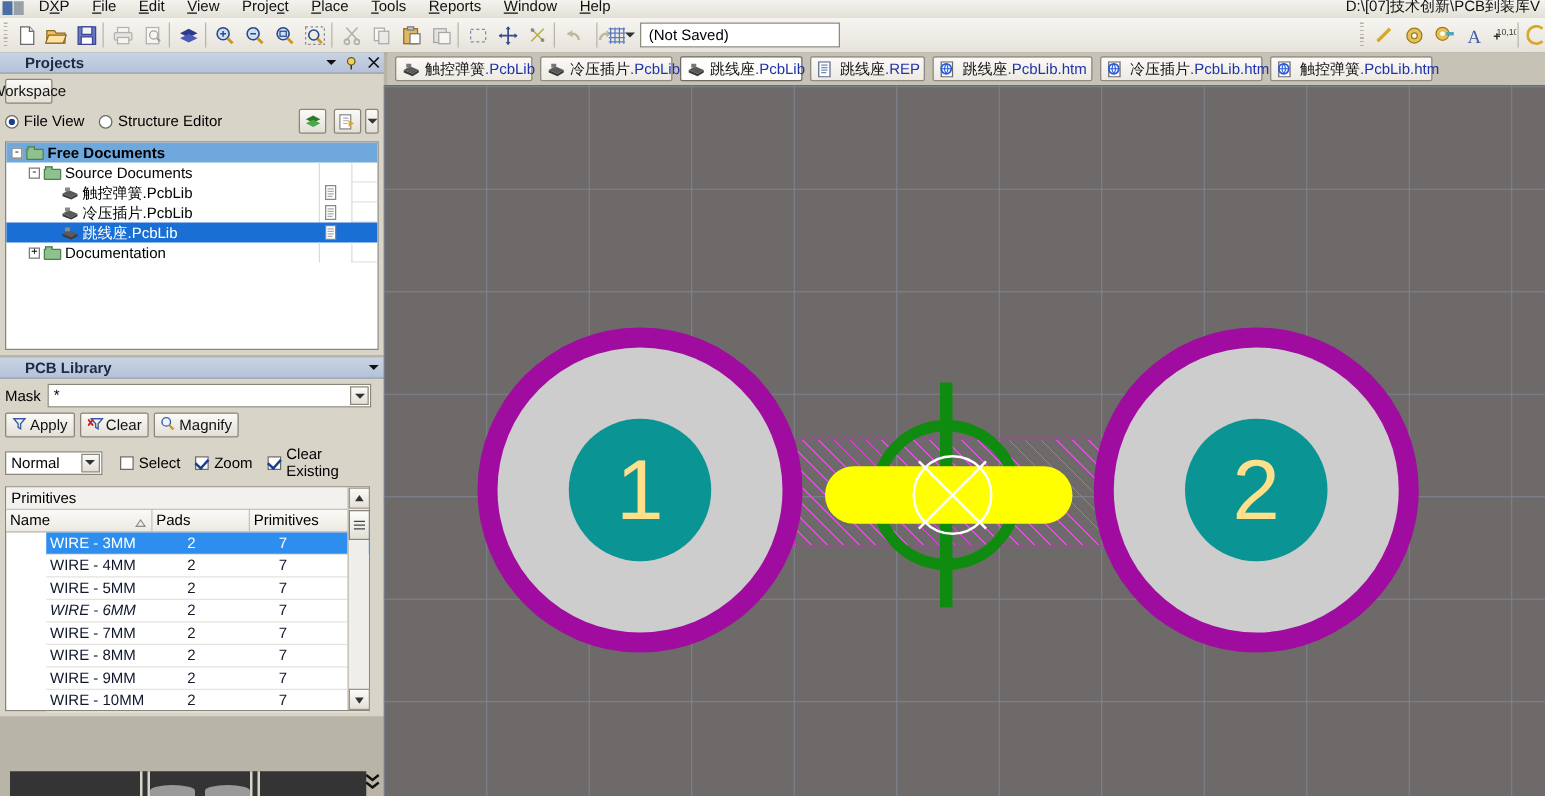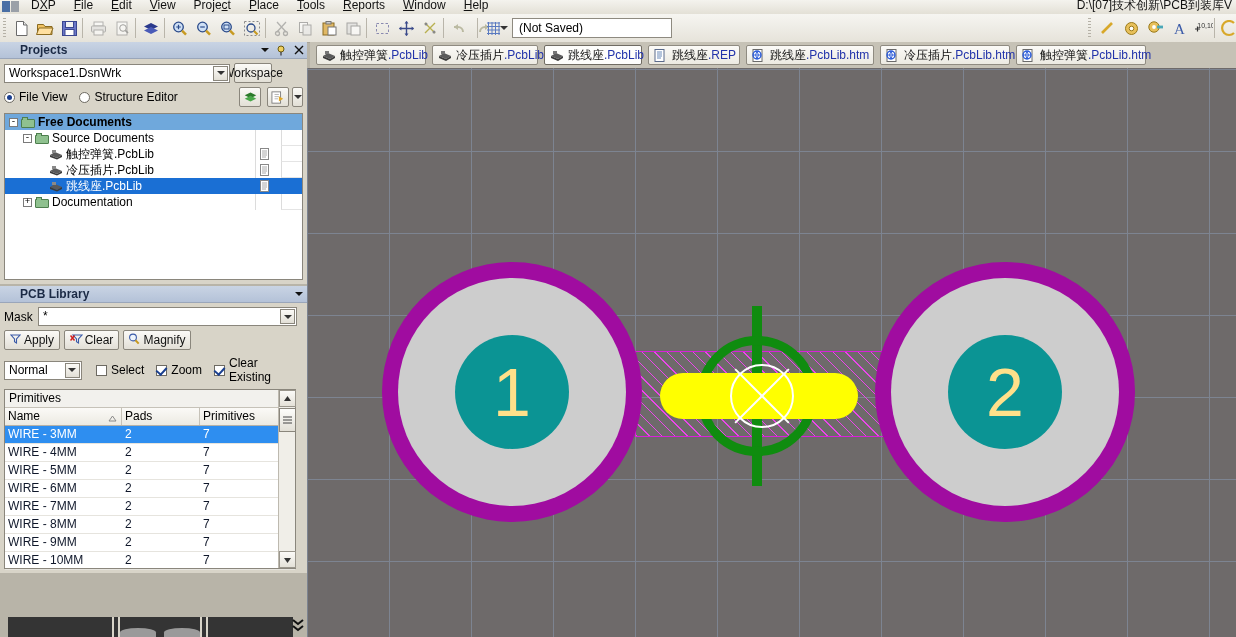--- a/index.html
+++ b/index.html
@@ -119,21 +119,21 @@
     color:#000;margin-right:3px;box-sizing:border-box;font-family:"Liberation Mono",monospace;}
   .folder{width:14px;height:11px;margin-right:3px;position:relative;flex:0 0 auto;}
   .folder i{position:absolute;left:0;top:2px;width:14px;height:9px;background:#8fc18f;border:1px solid #4e7f4e;box-sizing:border-box;border-radius:0 1px 1px 1px;}
   .folder i::before{content:"";position:absolute;left:0;top:-3px;width:6px;height:3px;background:#8fc18f;border:1px solid #4e7f4e;border-bottom:none;box-sizing:border-box;}
   .libico{width:14px;height:11px;margin-right:3px;position:relative;flex:0 0 auto;}
 
   .tbl{background:#fff;border:1px solid #8a867c;position:relative;box-sizing:border-box;}
   .tbl-cap{height:17px;background:#f2f1ed;border-bottom:1px solid #c6c2b8;font-size:12px;color:#000;padding-left:4px;line-height:16px;}
   .tbl-head{height:17px;display:flex;background:linear-gradient(#fbfaf7,#eceae2);border-bottom:1px solid #b5b1a7;font-size:12px;}
   .tbl-head div{border-right:1px solid #c6c2b8;padding-left:3px;line-height:16px;box-sizing:border-box;position:relative;color:#000;}
-  .tbl-row{height:17px;display:flex;font-size:12px;border-bottom:1px solid #e6e4de;}
+  .tbl-row{height:17px;display:flex;font-size:12px;border-bottom:1px solid #e6e4de;margin-left:32px;}
   .tbl-row div{padding-left:3px;line-height:16px;box-sizing:border-box;color:#0f172a;}
   .tbl-row.sel{background:#2e8ef0;}
   .tbl-row.sel div{color:#fff;}
 
   .vscroll{position:absolute;right:0;top:0;width:17px;height:100%;background:#f0eee8;border-left:1px solid #bdb9af;box-sizing:border-box;}
   .vs-btn{width:17px;height:17px;background:linear-gradient(#fbfaf7,#e4e1d8);border:1px solid #9a968c;box-sizing:border-box;display:flex;align-items:center;justify-content:center;}
   .vs-thumb{position:absolute;left:0;top:18px;width:17px;height:24px;background:linear-gradient(#fdfdfb,#e2dfd6);border:1px solid #8a867c;box-sizing:border-box;display:flex;align-items:center;justify-content:center;}
 
   
   .canvas{
@@ -459,26 +459,20 @@
         <span class="ptool">
           <svg width="10" height="10" viewBox="0 0 10 10">
               <path d="M1 1l8 8M9 1L1 9" stroke="#111" stroke-width="1.4"></path>
             </svg>
         </span>
       </span>
     </div>
 
     <div class="panel-body">
       <div class="row">
-        <div class="inp" style="width:226px">
-          <span>Workspace1.DsnWrk</span>
-          <span class="arrow">
-              <span class="caret-dn"></span>
-            </span>
-        </div>
         <div class="btn" style="width:38px">Workspace</div>
       </div>
       <div class="row" style="margin-bottom:6px">
         <span class="radio on"></span>
         <span style="font-size:12px;margin-right:8px">File View</span>
         <span class="radio"></span>
         <span style="font-size:12px">Structure Editor</span>
         <span style="flex:1"></span>
         <span class="btn" style="width:22px;padding:0">
           <svg width="15" height="14" viewBox="0 0 18 17">
@@ -664,21 +658,21 @@
               <div style="width: 117px;">WIRE - 4MM</div>
               <div style="width: 78px;">2</div>
               <div style="width: 80px;">7</div>
             </div>
             <div class="tbl-row">
               <div style="width: 117px;">WIRE - 5MM</div>
               <div style="width: 78px;">2</div>
               <div style="width: 80px;">7</div>
             </div>
             <div class="tbl-row">
-              <div style="width: 117px;">WIRE - 6MM</div>
+              <div style="width: 117px; font-style: italic;">WIRE - 6MM</div>
               <div style="width: 78px;">2</div>
               <div style="width: 80px;">7</div>
             </div>
             <div class="tbl-row">
               <div style="width: 117px;">WIRE - 7MM</div>
               <div style="width: 78px;">2</div>
               <div style="width: 80px;">7</div>
             </div>
             <div class="tbl-row">
               <div style="width: 117px;">WIRE - 8MM</div>

